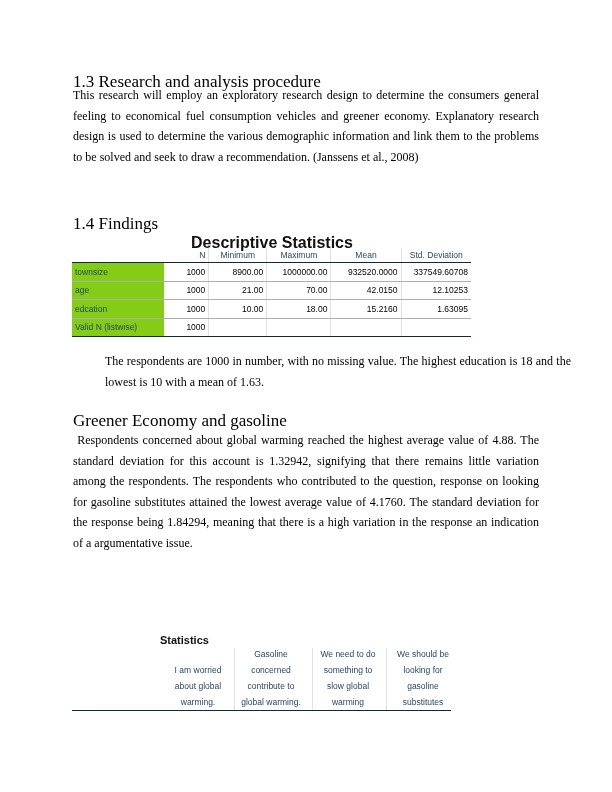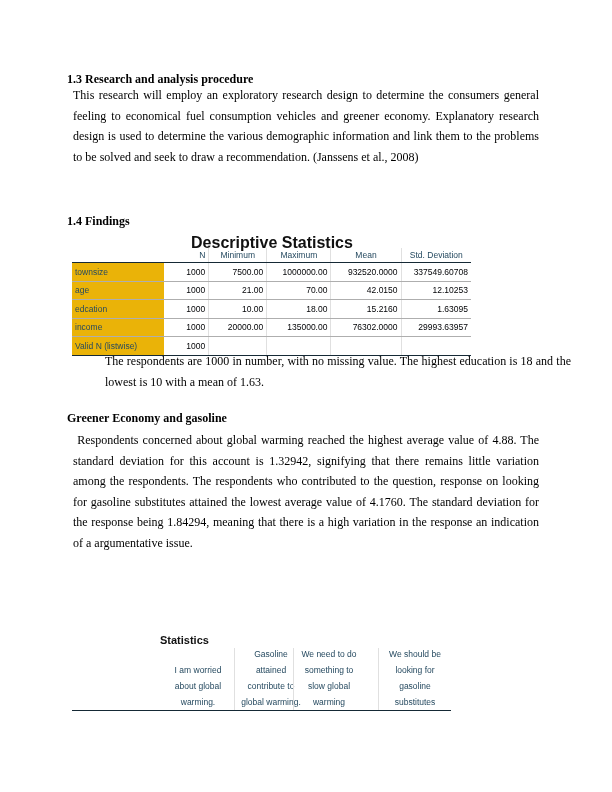--- a/index.html
+++ b/index.html
@@ -1,31 +1,31 @@
 <!DOCTYPE html>
 <html><head>
 <meta charset="utf-8">
 <style>
   html, body { margin: 0; padding: 0; background: #ffffff; }
   body { width: 612px; height: 792px; position: relative; overflow: hidden; }
   .serif { font-family: "Liberation Serif", "DejaVu Serif", serif; color: #000; }
   .sans { font-family: "Liberation Sans", "DejaVu Sans", sans-serif; }
-  .heading { position: absolute; left: 67px; font-size: 12px; font-weight: bold; }
+  .heading { position: absolute; left: 73px; font-size: 17px; font-weight: normal; }
   .para { position: absolute; left: 73px; width: 466px; font-size: 12px; line-height: 20.5px; text-align: justify; }
   .para.last-left { text-align-last: left; }
 
   
   .desc-title { position: absolute; left: 73px; width: 398px; top: 234px; text-align: center; font-size: 16px; font-weight: bold; color: #111; }
   table.spss { position: absolute; border-collapse: collapse; font-size: 8.5px; color: #264a60; }
   table.spss td, table.spss th { padding: 0 3px; height: 17.5px; font-weight: normal; }
   table.desc { left: 72px; top: 248px; width: 399px; }
   table.desc th { color: #264a60; text-align: center; height: 14px; border-left: 1px solid #e0e0e0; border-bottom: 1px solid #152935; }
   table.desc th.blank { border-left: none; }
   table.desc th.n { border-left: none; }
-  table.desc td.rowhead { background: #eab308; color: #264a60; text-align: left; width: 89px; border-bottom: 1px solid #aeaeae; }
+  table.desc td.rowhead { background: #84cc16; color: #264a60; text-align: left; width: 89px; border-bottom: 1px solid #aeaeae; }
   table.desc td.num { text-align: right; color: #010205; border-left: 1px solid #e0e0e0; border-bottom: 1px solid #aeaeae; }
   table.desc td.num.first { border-left: none; }
   table.desc tr.lastrow td { border-bottom: 1px solid #152935; }
 
   
   .stat-title { position: absolute; left: 160px; width: 200px; top: 634px; text-align: left; font-size: 11px; font-weight: bold; color: #111; }
   .stat-head { position: absolute; left: 72px; top: 648px; width: 379px; height: 62px; border-bottom: 1px solid #152935; }
   .stat-col { position: absolute; top: 0; height: 62px; font-size: 8.5px; color: #264a60; text-align: center; line-height: 16px; display: flex; flex-direction: column; justify-content: flex-end; }
   .stat-col.bl { border-left: 1px solid #e0e0e0; }
 </style>
@@ -46,48 +46,40 @@
       <th style="width:52px;">Minimum</th>
       <th style="width:58px;">Maximum</th>
       <th style="width:64px;">Mean</th>
       <th style="width:64px;">Std. Deviation</th>
     </tr>
   </thead>
   <tbody>
     <tr>
       <td class="rowhead">townsize</td>
       <td class="num first">1000</td>
-      <td class="num">7500.00</td>
+      <td class="num">8900.00</td>
       <td class="num">1000000.00</td>
       <td class="num">932520.0000</td>
       <td class="num">337549.60708</td>
     </tr>
     <tr>
       <td class="rowhead">age</td>
       <td class="num first">1000</td>
       <td class="num">21.00</td>
       <td class="num">70.00</td>
       <td class="num">42.0150</td>
       <td class="num">12.10253</td>
     </tr>
     <tr>
       <td class="rowhead">edcation</td>
       <td class="num first">1000</td>
       <td class="num">10.00</td>
       <td class="num">18.00</td>
       <td class="num">15.2160</td>
       <td class="num">1.63095</td>
-    </tr>
-    <tr>
-      <td class="rowhead">income</td>
-      <td class="num first">1000</td>
-      <td class="num">20000.00</td>
-      <td class="num">135000.00</td>
-      <td class="num">76302.0000</td>
-      <td class="num">29993.63957</td>
     </tr>
     <tr class="lastrow">
       <td class="rowhead">Valid N (listwise)</td>
       <td class="num first">1000</td>
       <td class="num"></td>
       <td class="num"></td>
       <td class="num"></td>
       <td class="num"></td>
     </tr>
   </tbody>
@@ -100,29 +92,29 @@
 
 <div class="stat-title sans">Statistics</div>
 <div class="stat-head sans">
   <div class="stat-col" style="left:90px; width:72px;">
     <span>I am worried</span>
     <span>about global</span>
     <span>warming.</span>
   </div>
   <div class="stat-col bl" style="left:162px; width:72px;">
     <span>Gasoline</span>
-    <span>attained</span>
+    <span>concerned</span>
     <span>contribute to</span>
     <span>global warming.</span>
   </div>
-  <div class="stat-col bl" style="left:221px; width:70px;">
+  <div class="stat-col bl" style="left:240px; width:70px;">
     <span>We need to do</span>
     <span>something to</span>
     <span>slow global</span>
     <span>warming</span>
   </div>
-  <div class="stat-col bl" style="left:306px; width:72px;">
+  <div class="stat-col bl" style="left:314px; width:72px;">
     <span>We should be</span>
     <span>looking for</span>
     <span>gasoline</span>
     <span>substitutes</span>
   </div>
 </div>
 
 </body></html>

